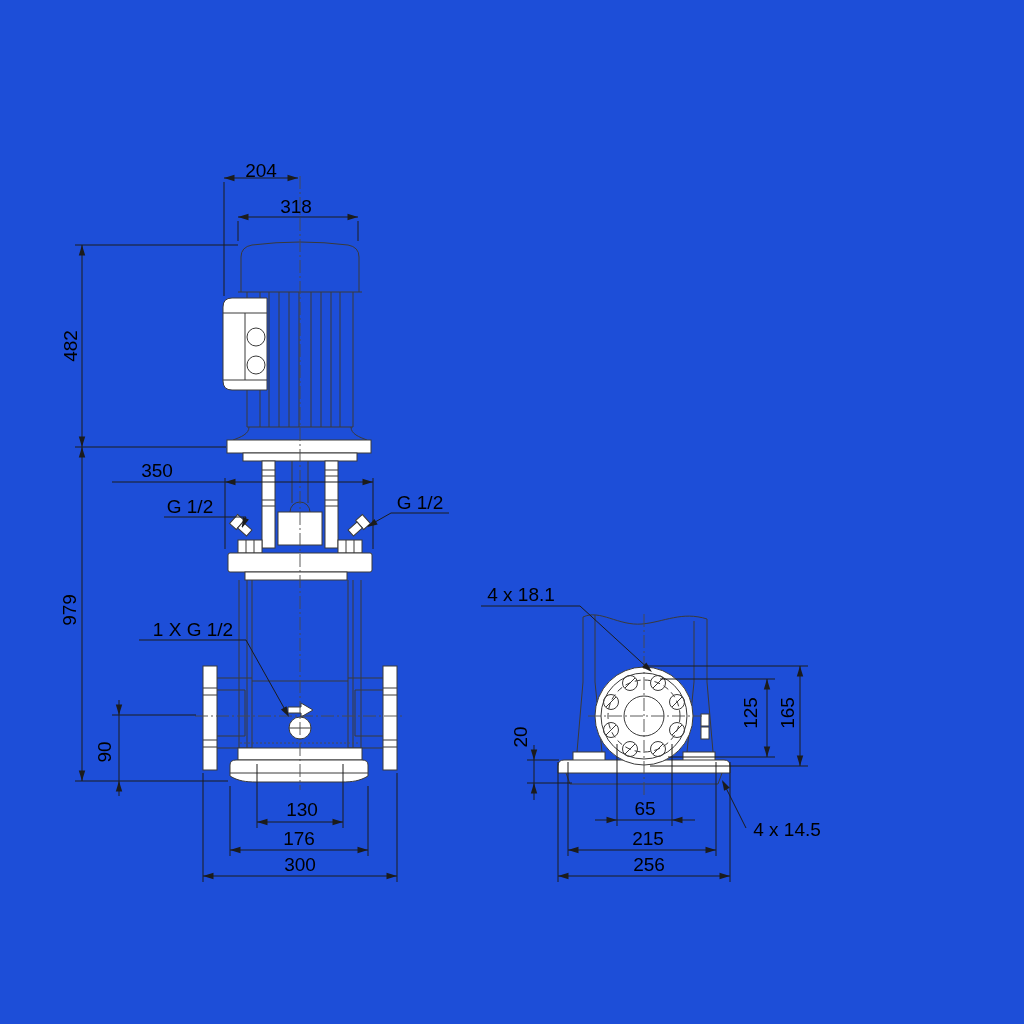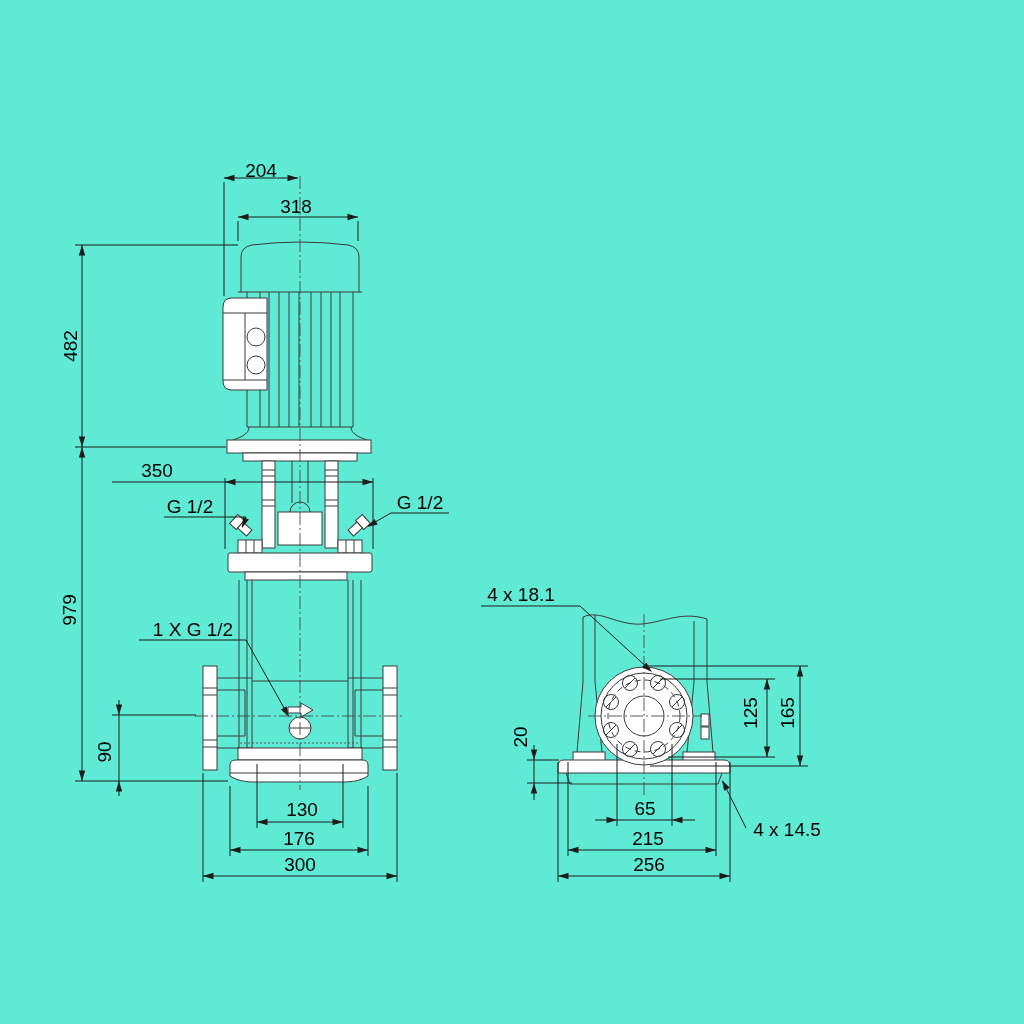--- a/index.html
+++ b/index.html
@@ -1,16 +1,16 @@
 <!DOCTYPE html>
 <html><head>
 <meta charset="utf-8">
 <style>
   html,body{margin:0;padding:0;background:#fff;}
-  .canvas{position:relative;width:1024px;height:1024px;background:#5eead4;overflow:hidden;}
+  .canvas{position:relative;width:1024px;height:1024px;background:#1d4ed8;overflow:hidden;}
   svg{display:block;}
   .geo{stroke:#3a3a3a;stroke-width:1;fill:none;}
   .geo .wf{fill:#ffffff;}
   .dimline{stroke:#1c1c1c;stroke-width:1;fill:none;}
   .cline{stroke:#4a4a4a;stroke-width:0.9;fill:none;stroke-dasharray:13 3 2 3;}
   .dotline{stroke:#4a4a4a;stroke-width:0.9;fill:none;stroke-dasharray:2 2;}
   .dasharc{stroke:#3a3a3a;stroke-width:1;fill:none;stroke-dasharray:6 4;}
   .dimtext{font-family:"Liberation Sans", sans-serif;font-size:19px;fill:#000;}
   .arr{fill:#1c1c1c;stroke:none;}
 </style>

